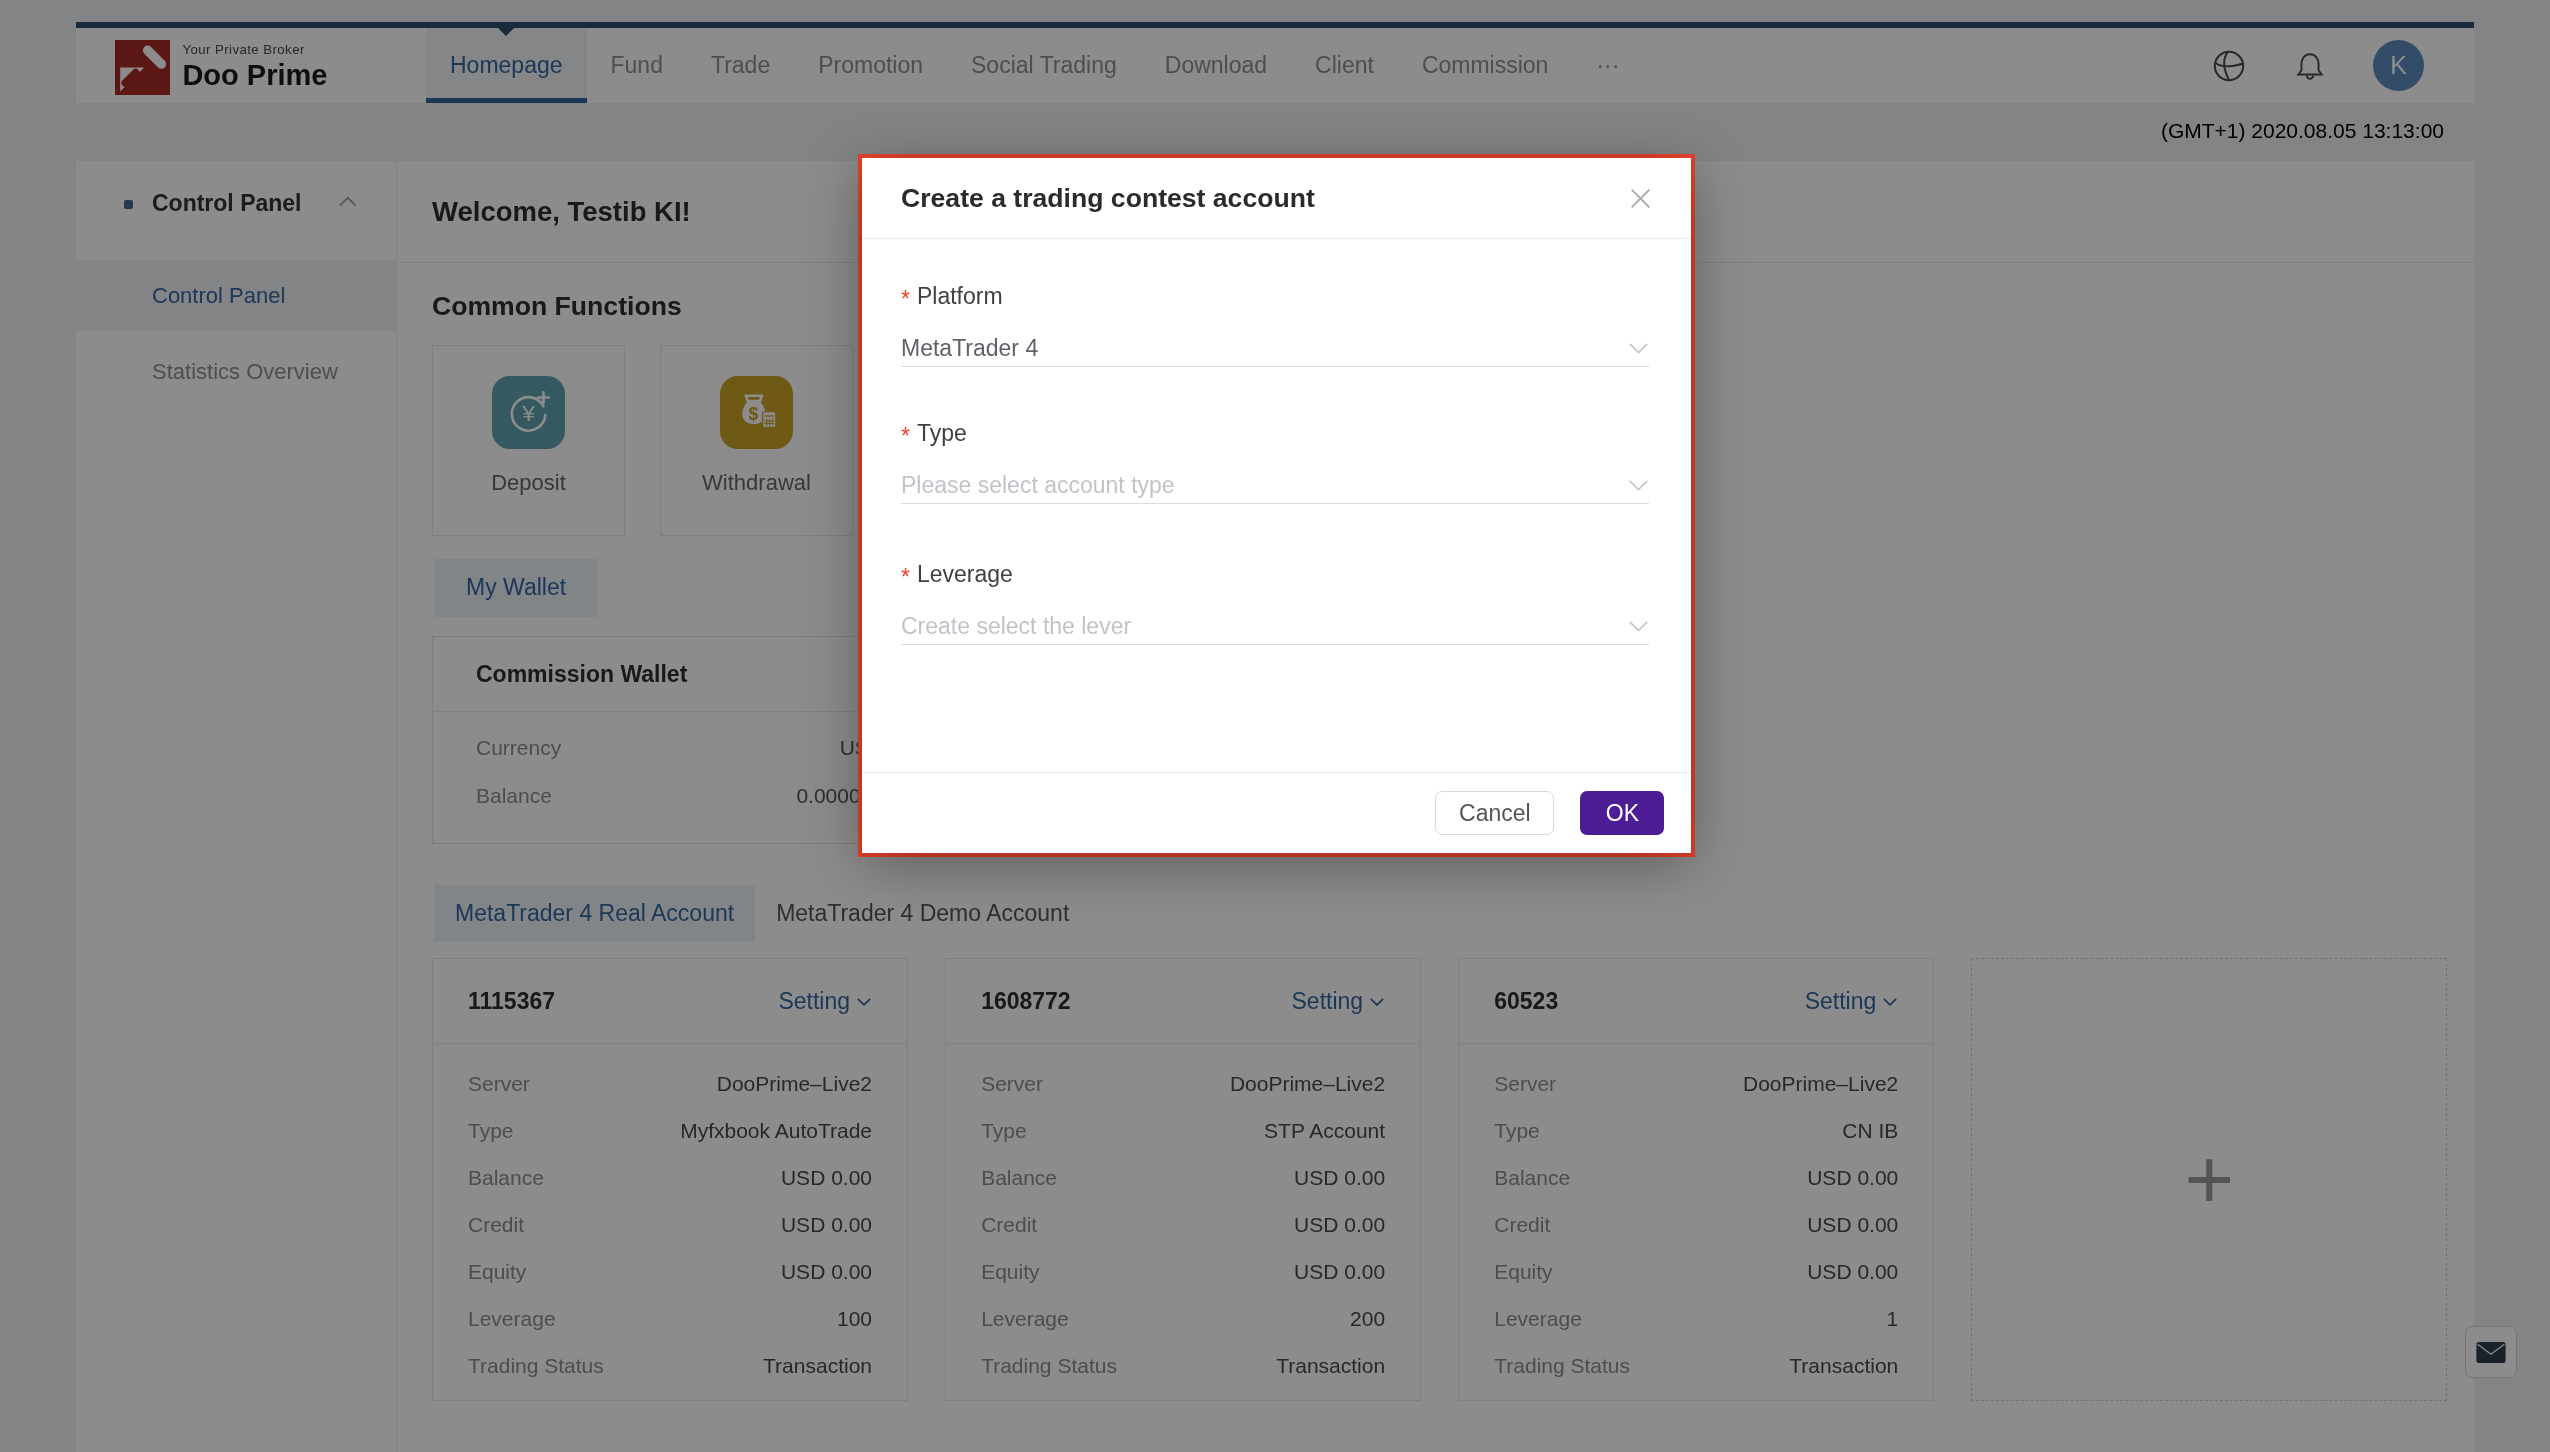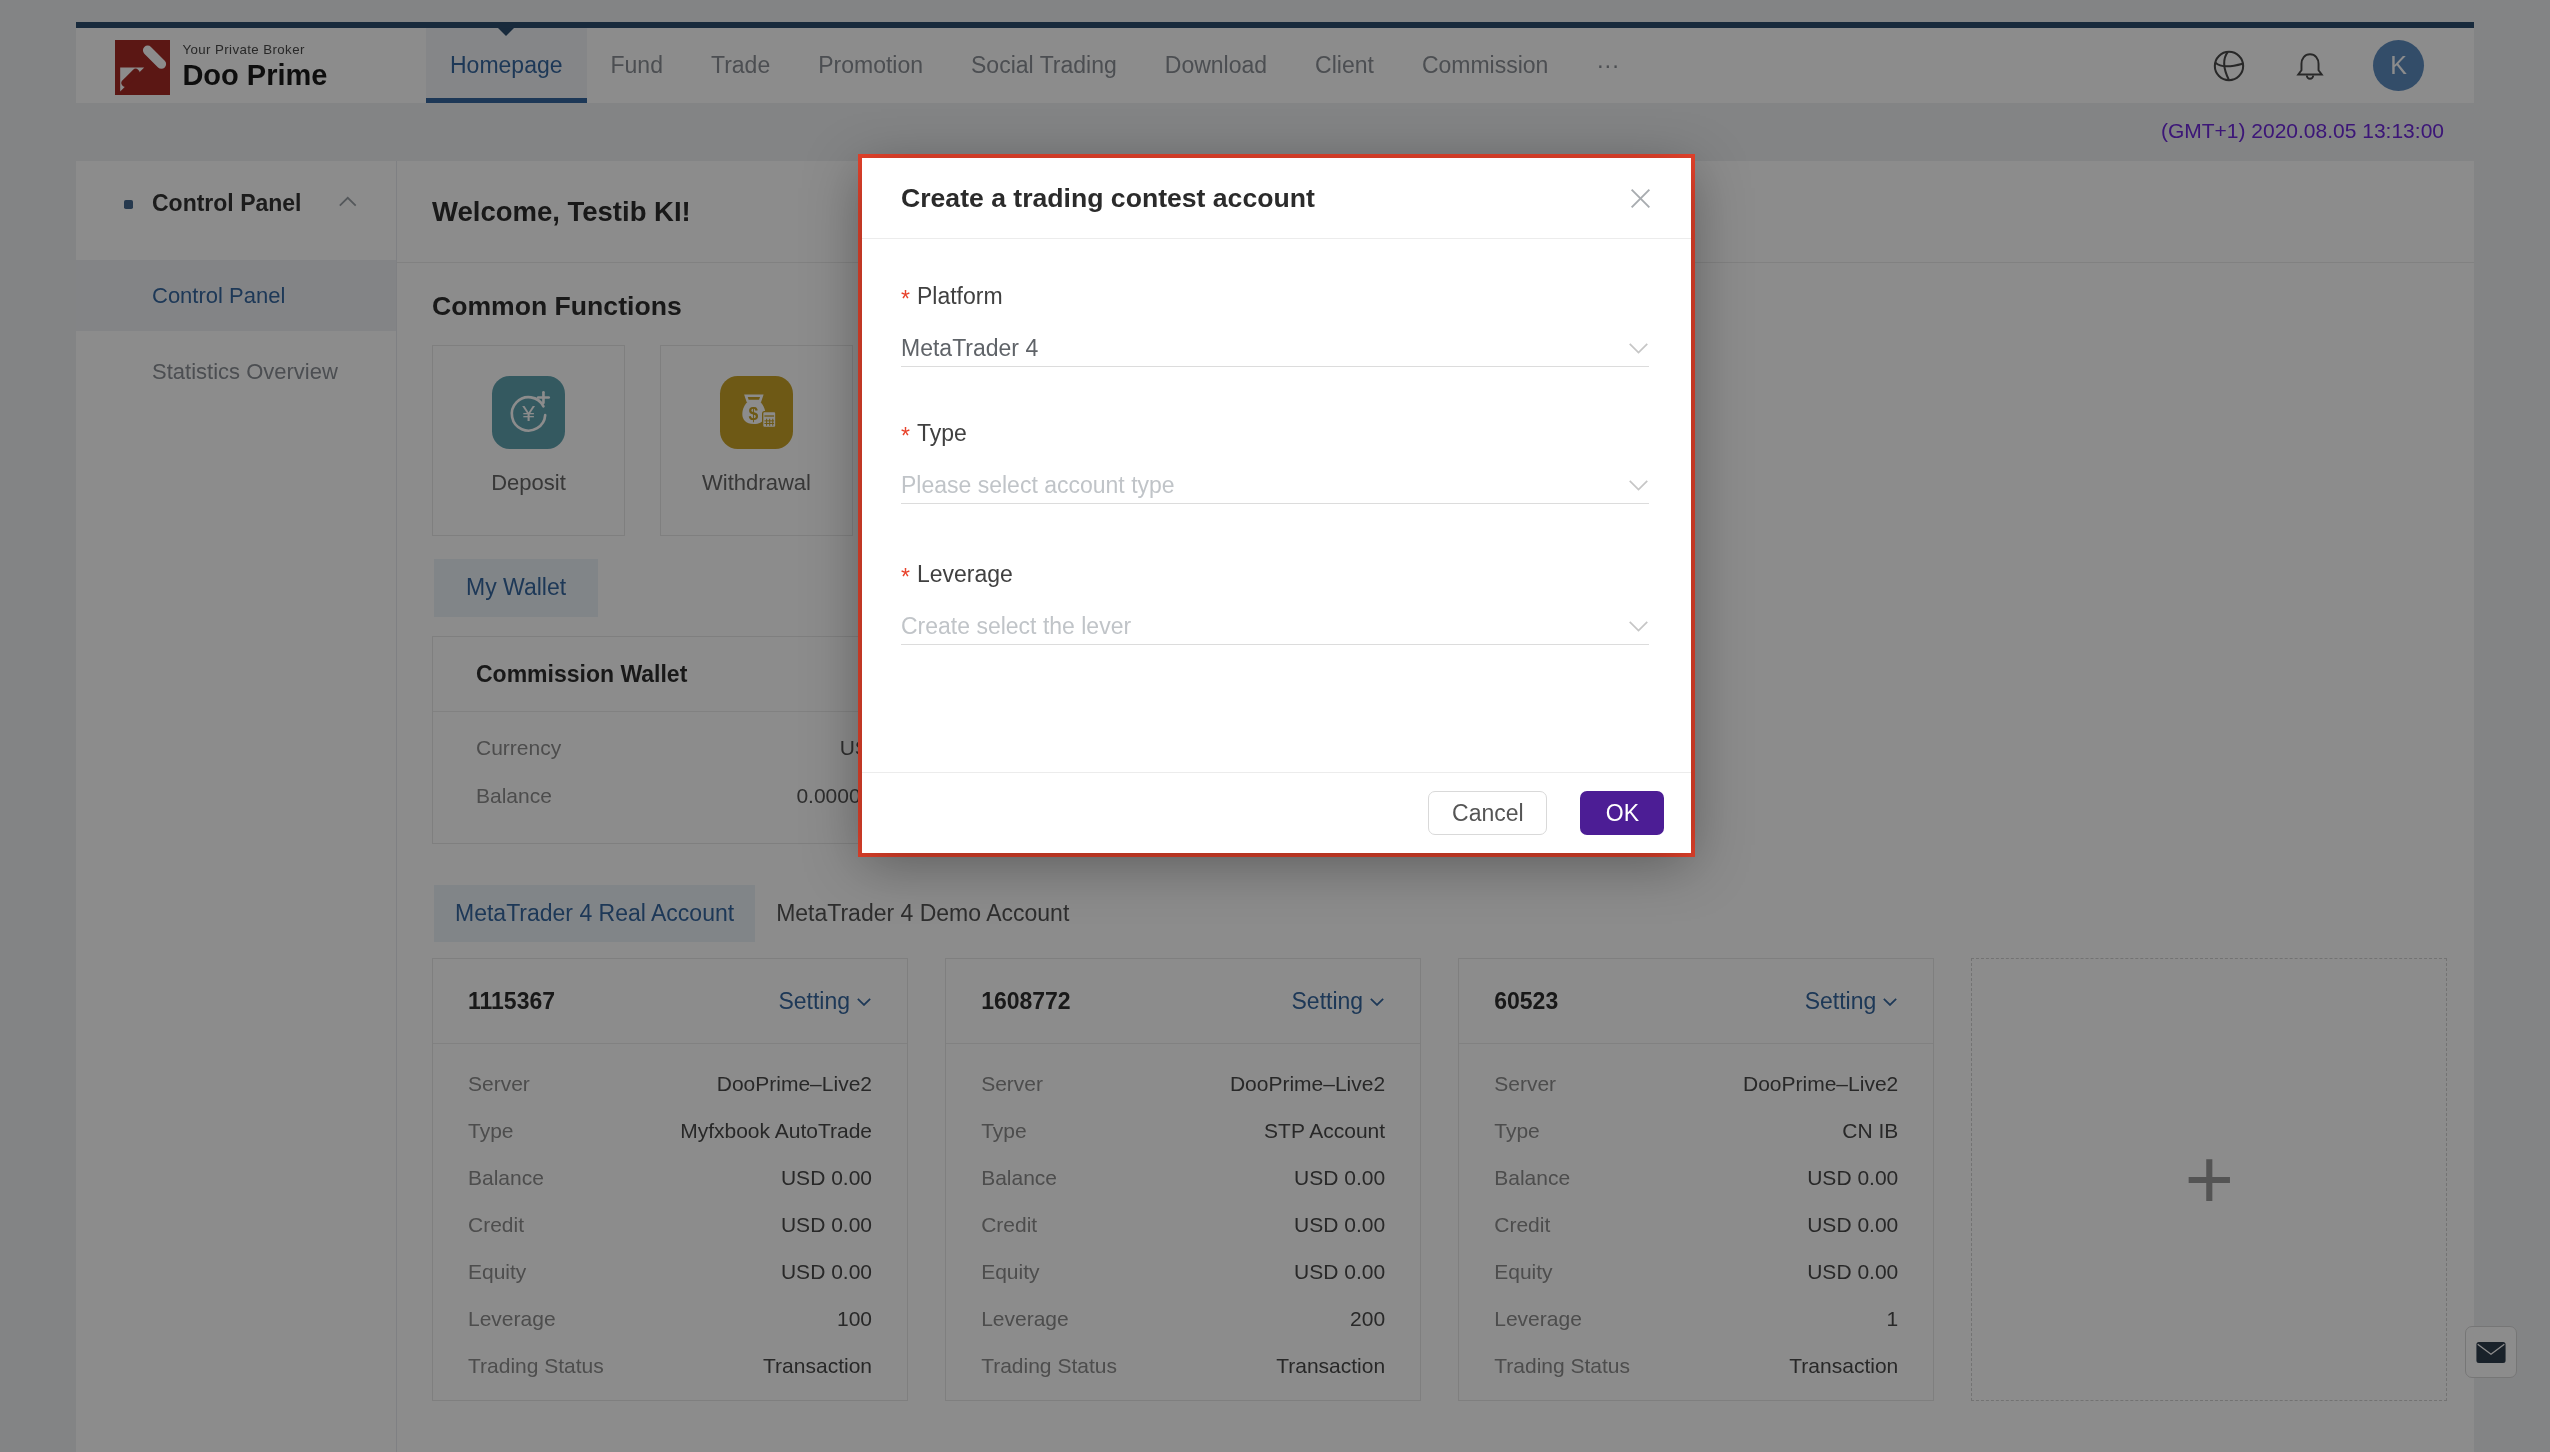--- a/index.html
+++ b/index.html
@@ -18,21 +18,21 @@
   .navitem{position:relative;display:flex;align-items:center;padding:0 24px;font-size:23px;color:#8a8f95;cursor:pointer;}
   .navitem.active{background:#f2f5f8;color:#36679f;}
   .navitem.active::after{content:"";position:absolute;left:0;right:0;bottom:0;height:5.3px;background:#36679f;}
   .navcaret{position:absolute;top:0;left:50%;margin-left:-8px;width:0;height:0;
     border-left:8px solid transparent;border-right:8px solid transparent;border-top:8px solid #2d4d6e;}
   .topicons{position:absolute;right:50px;top:6.2px;height:75px;display:flex;align-items:center;gap:46px;}
   .iconbtn{width:35px;height:35px;display:flex;align-items:center;justify-content:center;cursor:pointer;}
   .avatar{width:51px;height:51px;border-radius:50%;background:#5d8cc0;color:#fff;font-size:25px;
     display:flex;align-items:center;justify-content:center;cursor:pointer;}
 
-  .timestamp{position:absolute;top:119px;right:106px;font-size:21px;color:#6d28d9;}
+  .timestamp{position:absolute;top:119px;right:106px;font-size:21px;color:#000000;}
 
   
   .sidebar{position:absolute;left:76px;top:161px;width:320px;bottom:0;background:#fff;border-right:0.9px solid #e7eaee;}
   .side-head{position:relative;height:85px;display:flex;align-items:center;cursor:pointer;}
   .side-bullet{position:absolute;left:48px;top:39px;width:8.9px;height:8.9px;border-radius:1.8px;background:#46688e;}
   .side-head-label{margin-left:76px;font-size:23px;font-weight:bold;color:#333;}
   .side-chevron{position:absolute;right:39px;top:35px;}
   .side-item{height:71px;display:flex;align-items:center;padding-left:76px;font-size:22px;color:#8a8f95;cursor:pointer;margin-top:16px;}
   .side-item.active{background:#eef1f5;color:#36679f;margin-top:14px;}
   .side-item.plain{margin-top:5.3px;}
@@ -87,21 +87,21 @@
   .field-label{display:flex;align-items:center;font-size:23px;color:#404040;}
   .req{color:#e8432c;margin-right:7px;font-size:23px;position:relative;top:2.7px;}
   .fl-1{margin-top:44px;}
   .fl-2{margin-top:53px;}
   .fl-3{margin-top:57px;}
   .select{margin-top:25px;padding-bottom:4px;border-bottom:1.8px solid #dcdcdc;display:flex;align-items:center;
     justify-content:space-between;cursor:pointer;}
   .select .val{font-size:23px;color:#5f6368;}
   .select .ph{font-size:23px;color:#c0c4c8;}
   .m-foot{position:absolute;left:0;right:0;bottom:0;height:80px;border-top:0.9px solid #ececec;display:flex;
-    align-items:center;justify-content:flex-end;gap:33px;padding-right:26.6px;}
+    align-items:center;justify-content:flex-end;gap:26px;padding-right:26.6px;}
   .btn{height:44px;border-radius:7px;font-size:23px;display:flex;align-items:center;justify-content:center;cursor:pointer;box-sizing:border-box;}
   .btn-cancel{width:119px;background:#fff;border:0.9px solid #d9d9d9;color:#555;}
   .btn-ok{width:84px;background:#4c1d95;color:#fff;}
 </style>
 </head>
 <body>
 
 <div class="page">
 
   <header class="topbar">

